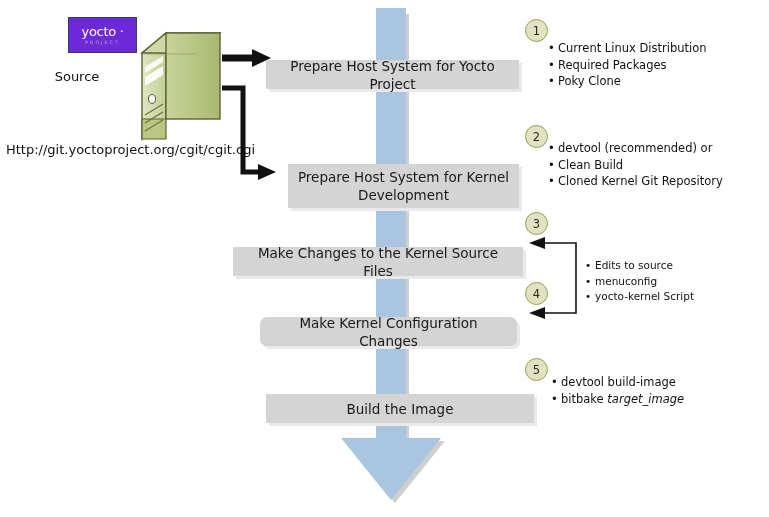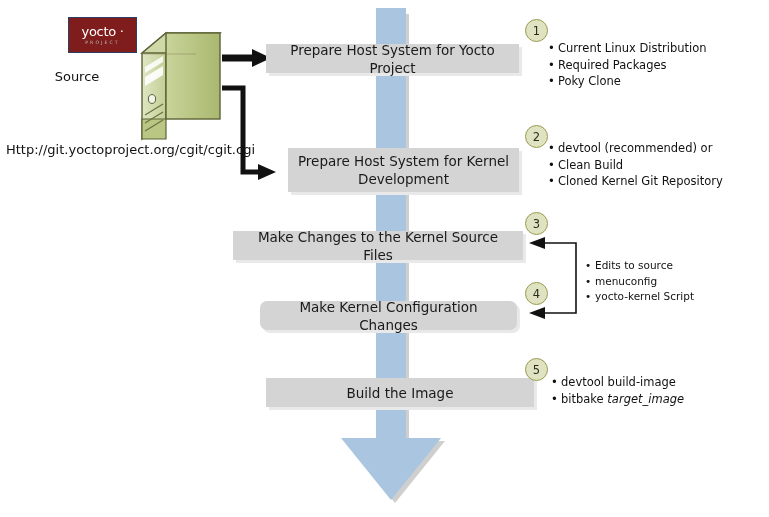--- a/index.html
+++ b/index.html
@@ -64,20 +64,21 @@
     box-shadow: 3px 3px 0 0 #e9e9e9;
     display: flex;
     align-items: center;
     justify-content: center;
     text-align: center;
     color: #1a1a1a;
     font-size: 13.5px;
     line-height: 18px;
     box-sizing: border-box;
     padding: 4px 8px;
+    margin-top: 16px;
   }
 
   
   .badge {
     position: absolute;
     width: 23px;
     height: 23px;
     border-radius: 50%;
     background: #dfe3c1;
     border: 1.6px solid #9a9b52;
@@ -119,21 +120,21 @@
     font-style: italic;
   }
 
   
   .logo {
     position: absolute;
     left: 68px;
     top: 17px;
     width: 69px;
     height: 36px;
-    background: #7f1d1d;
+    background: #6d28d9;
     border: 1.5px solid #2d3f66;
     box-sizing: border-box;
     display: flex;
     flex-direction: column;
     align-items: center;
     justify-content: center;
   }
   .logo-main {
     color: #ffffff;
     font-size: 13px;

